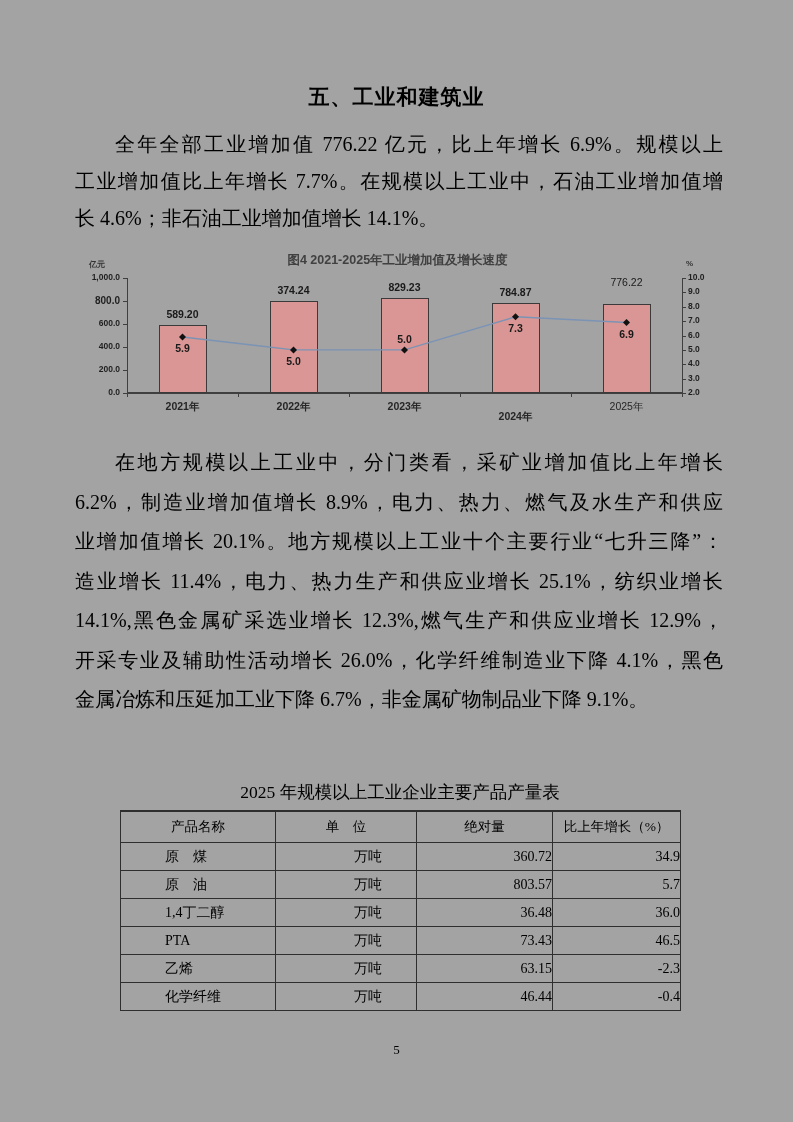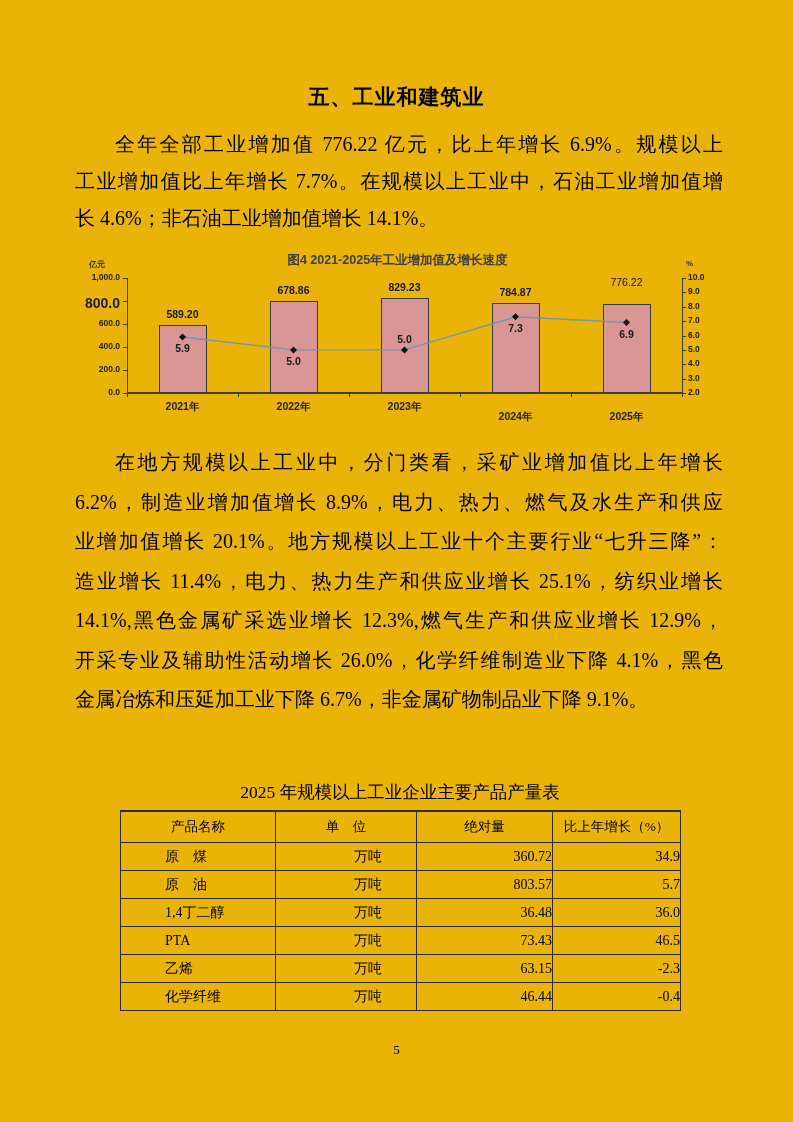--- a/index.html
+++ b/index.html
@@ -1,16 +1,16 @@
 <!DOCTYPE html>
 <html><head>
 <meta charset="utf-8">
 <style>
   html,body{margin:0;padding:0;background:#888;}
-  .page{position:relative;width:793px;height:1122px;margin:0 auto;background:#eab308;
+  .page{position:relative;width:793px;height:1122px;margin:0 auto;background:#a3a3a3;
         font-family:"Liberation Serif","DejaVu Serif",serif;color:#000;overflow:hidden;}
   .section-title{position:absolute;top:83px;left:0;width:100%;text-align:center;
         font-family:"Liberation Sans","DejaVu Sans",sans-serif;font-weight:bold;font-size:21px;letter-spacing:1px;}
   .para{position:absolute;left:75px;width:648px;font-size:20px;}
   .para .line{text-align:justify;text-align-last:justify;overflow:hidden;white-space:nowrap;}
   .para .line.last{text-align-last:left;}
   .para .line.first{text-indent:2em;}
   #para1{top:126px;} #para1 .line{height:37px;line-height:37px;}
   #para2{top:443px;} #para2 .line{height:39.5px;line-height:39.5px;}
   .chart{position:absolute;top:250px;left:85px;width:625px;height:194px;
@@ -47,21 +47,21 @@
   <div class="chart" id="chart">
     <div class="chart-title">图4 2021-2025年工业增加值及增长速度</div>
     <div class="axis-unit" style="top:9px;left:4px;">亿元</div>
     <div class="axis-unit" style="top:9px;left:601px;">%</div>
   <div style="position: absolute; left: 42px; top: 28px; height: 115px; border-left: 1px solid rgb(63, 63, 63);"></div>
       <div style="position: absolute; left: 597px; top: 28px; height: 115px; border-left: 1px solid rgb(63, 63, 63);"></div>
       <div style="position: absolute; left: 42px; top: 142px; width: 556px; border-top: 2px solid rgb(63, 63, 63);"></div>
       <div style="position: absolute; left: 38px; top: 28px; width: 4px; border-top: 1px solid rgb(63, 63, 63);"></div>
       <div style="position: absolute; left: 0px; top: 22px; width: 35px; text-align: right; font-size: 8.5px; font-weight: bold; color: rgb(31, 31, 31);">1,000.0</div>
       <div style="position: absolute; left: 38px; top: 51px; width: 4px; border-top: 1px solid rgb(63, 63, 63);"></div>
-      <div style="position: absolute; left: 0px; top: 45px; width: 35px; text-align: right; font-size: 14px; font-weight: bold; color: rgb(31, 31, 31);">800.0</div>
+      <div style="position: absolute; left: 0px; top: 45px; width: 35px; text-align: right; font-size: 10px; font-weight: bold; color: rgb(31, 31, 31);">800.0</div>
       <div style="position: absolute; left: 38px; top: 74px; width: 4px; border-top: 1px solid rgb(63, 63, 63);"></div>
       <div style="position: absolute; left: 0px; top: 68px; width: 35px; text-align: right; font-size: 8.5px; font-weight: bold; color: rgb(31, 31, 31);">600.0</div>
       <div style="position: absolute; left: 38px; top: 97px; width: 4px; border-top: 1px solid rgb(63, 63, 63);"></div>
       <div style="position: absolute; left: 0px; top: 91px; width: 35px; text-align: right; font-size: 8.5px; font-weight: bold; color: rgb(31, 31, 31);">400.0</div>
       <div style="position: absolute; left: 38px; top: 120px; width: 4px; border-top: 1px solid rgb(63, 63, 63);"></div>
       <div style="position: absolute; left: 0px; top: 114px; width: 35px; text-align: right; font-size: 8.5px; font-weight: bold; color: rgb(31, 31, 31);">200.0</div>
       <div style="position: absolute; left: 38px; top: 143px; width: 4px; border-top: 1px solid rgb(63, 63, 63);"></div>
       <div style="position: absolute; left: 0px; top: 137px; width: 35px; text-align: right; font-size: 8.5px; font-weight: bold; color: rgb(31, 31, 31);">0.0</div>
       <div style="position: absolute; left: 597px; top: 28px; width: 4px; border-top: 1px solid rgb(63, 63, 63);"></div>
       <div style="position: absolute; left: 603px; top: 22px; width: 26px; font-size: 8.5px; font-weight: bold; color: rgb(31, 31, 31);">10.0</div>
@@ -84,25 +84,25 @@
       <div style="position: absolute; left: 42px; top: 143px; height: 4px; border-left: 1px solid rgb(63, 63, 63);"></div>
       <div style="position: absolute; left: 153px; top: 143px; height: 4px; border-left: 1px solid rgb(63, 63, 63);"></div>
       <div style="position: absolute; left: 264px; top: 143px; height: 4px; border-left: 1px solid rgb(63, 63, 63);"></div>
       <div style="position: absolute; left: 375px; top: 143px; height: 4px; border-left: 1px solid rgb(63, 63, 63);"></div>
       <div style="position: absolute; left: 486px; top: 143px; height: 4px; border-left: 1px solid rgb(63, 63, 63);"></div>
       <div style="position: absolute; left: 597px; top: 143px; height: 4px; border-left: 1px solid rgb(63, 63, 63);"></div>
       <div style="position: absolute; left: 59.5px; top: 150px; width: 76px; text-align: center; font-size: 10.5px; font-weight: bold; color: rgb(38, 38, 38);">2021年</div>
       <div style="position: absolute; left: 170.5px; top: 150px; width: 76px; text-align: center; font-size: 10.5px; font-weight: bold; color: rgb(38, 38, 38);">2022年</div>
       <div style="position: absolute; left: 281.5px; top: 150px; width: 76px; text-align: center; font-size: 10.5px; font-weight: bold; color: rgb(38, 38, 38);">2023年</div>
       <div style="position: absolute; left: 392.5px; top: 160px; width: 76px; text-align: center; font-size: 10.5px; font-weight: bold; color: rgb(38, 38, 38);">2024年</div>
-      <div style="position: absolute; left: 503.5px; top: 160px; width: 76px; text-align: center; font-size: 10.5px; font-weight: bold; color: rgb(38, 38, 38);">2025年</div>
+      <div style="position: absolute; left: 503.5px; top: 150px; width: 76px; text-align: center; font-size: 10.5px; font-weight: normal; color: rgb(38, 38, 38);">2025年</div>
       <div style="position: absolute; left: 73.5px; top: 75.242px; width: 48px; height: 67.758px; background: rgb(217, 150, 148); border: 1px solid rgb(58, 58, 58);"></div>
       <div style="position: absolute; left: 62.5px; top: 58.242px; width: 70px; text-align: center; font-size: 10.5px; font-weight: bold; color: rgb(26, 26, 26);">589.20</div>
       <div style="position: absolute; left: 184.5px; top: 50.502px; width: 48px; height: 92.498px; background: rgb(217, 150, 148); border: 1px solid rgb(58, 58, 58);"></div>
-      <div style="position: absolute; left: 173.5px; top: 33.502px; width: 70px; text-align: center; font-size: 10.5px; font-weight: bold; color: rgb(26, 26, 26);">678.86</div>
+      <div style="position: absolute; left: 173.5px; top: 33.502px; width: 70px; text-align: center; font-size: 10.5px; font-weight: bold; color: rgb(26, 26, 26);">374.24</div>
       <div style="position: absolute; left: 295.5px; top: 47.6385px; width: 48px; height: 95.3615px; background: rgb(217, 150, 148); border: 1px solid rgb(58, 58, 58);"></div>
       <div style="position: absolute; left: 284.5px; top: 30.6385px; width: 70px; text-align: center; font-size: 10.5px; font-weight: bold; color: rgb(26, 26, 26);">829.23</div>
       <div style="position: absolute; left: 406.5px; top: 52.74px; width: 48px; height: 90.26px; background: rgb(217, 150, 148); border: 1px solid rgb(58, 58, 58);"></div>
       <div style="position: absolute; left: 395.5px; top: 35.74px; width: 70px; text-align: center; font-size: 10.5px; font-weight: bold; color: rgb(26, 26, 26);">784.87</div>
       <div style="position: absolute; left: 517.5px; top: 53.7347px; width: 48px; height: 89.2653px; background: rgb(217, 150, 148); border: 1px solid rgb(58, 58, 58);"></div>
       <div style="position: absolute; left: 506.5px; top: 26px; width: 70px; text-align: center; font-size: 10.5px; font-weight: normal; color: rgb(26, 26, 26);">776.22</div>
       <svg width="625" height="194" style="position: absolute; left: 0px; top: 0px; pointer-events: none;">
         <polyline points="97.5,86.9375 208.5,99.875 319.5,99.875 430.5,66.8125 541.5,72.5625" fill="none" stroke="#7b93b5" stroke-width="1.4"></polyline>
         <path d="M 97.5 83.4375 L 101 86.9375 L 97.5 90.4375 L 94 86.9375 Z" fill="#111"></path>
         <path d="M 208.5 96.375 L 212 99.875 L 208.5 103.375 L 205 99.875 Z" fill="#111"></path>

